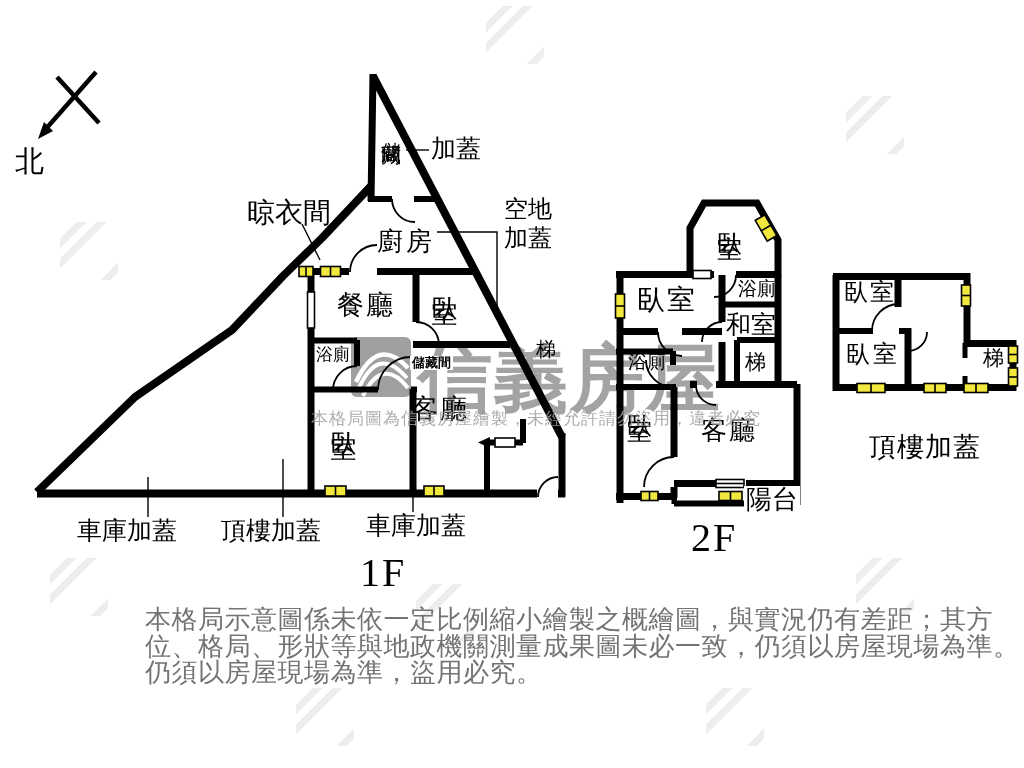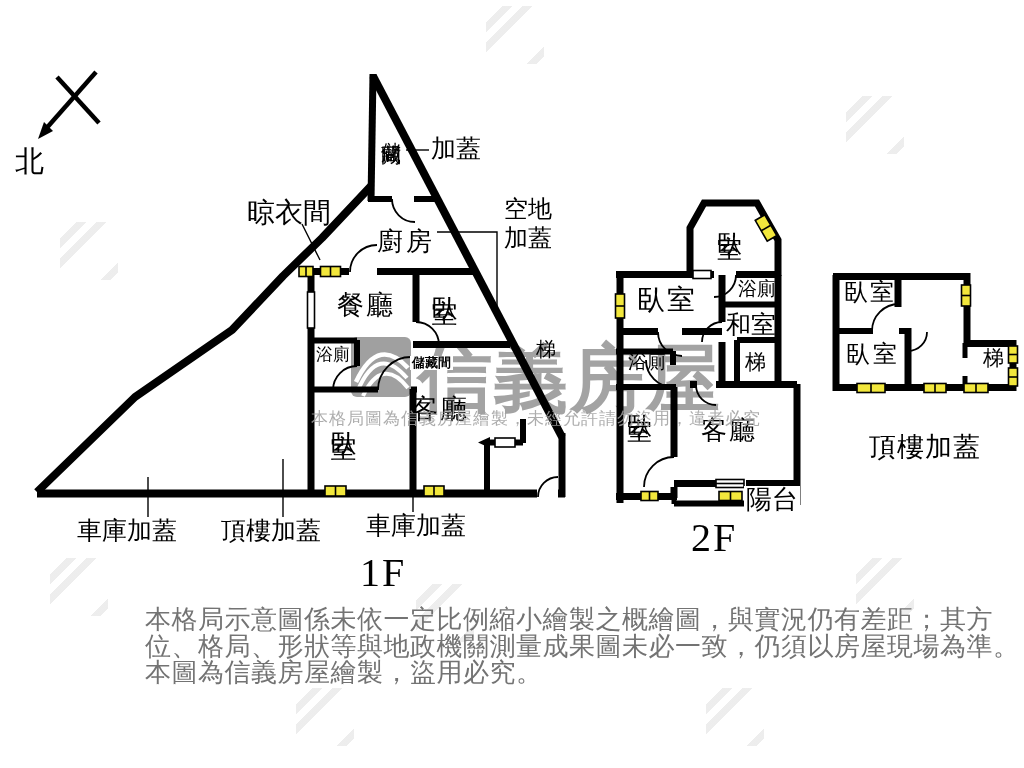--- a/index.html
+++ b/index.html
@@ -244,16 +244,16 @@
   <div class="rm floorname" style="left:691px;top:516px;font-size:40px;">2F</div>
 
   <div class="rm" style="left:844px;top:280px;font-size:24px;letter-spacing:2px;">臥室</div>
   <div class="rm" style="left:846px;top:342px;font-size:24px;letter-spacing:3px;">臥室</div>
   <div class="rm" style="left:983px;top:347px;font-size:21px;">梯</div>
   <div class="rm" style="left:869px;top:401px;font-size:27px;letter-spacing:1px;margin-top:32px;">頂樓加蓋</div>
 
   <div id="disclaimer">
     <div>本格局示意圖係未依一定比例縮小繪製之概繪圖，與實況仍有差距；其方</div>
     <div>位、格局、形狀等與地政機關測量成果圖未必一致，仍須以房屋現場為準。</div>
-    <div>本圖為信義房屋繪製，盜用必究。</div>
+    <div>仍須以房屋現場為準，盜用必究。</div>
   </div>
 
 </div>
 
 </body></html>

